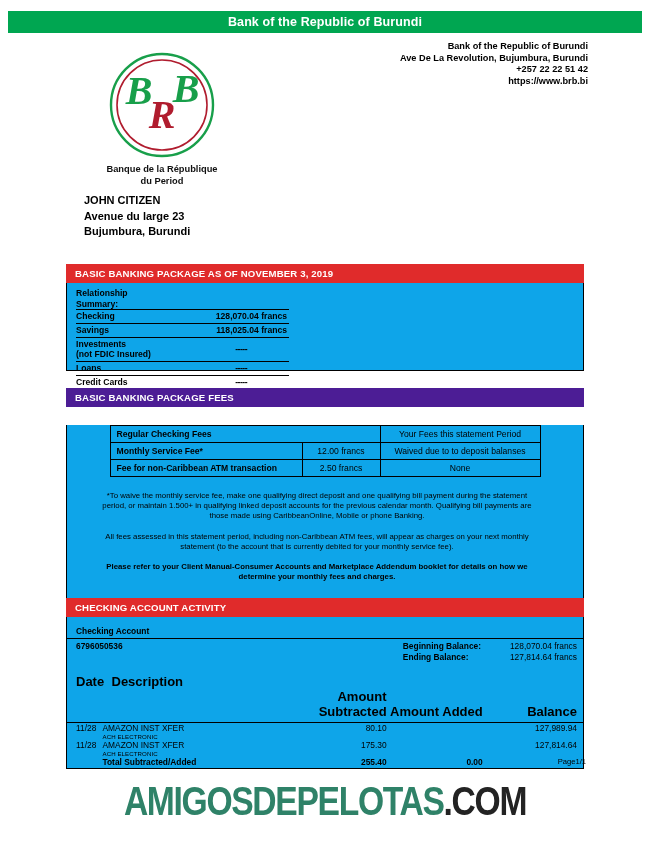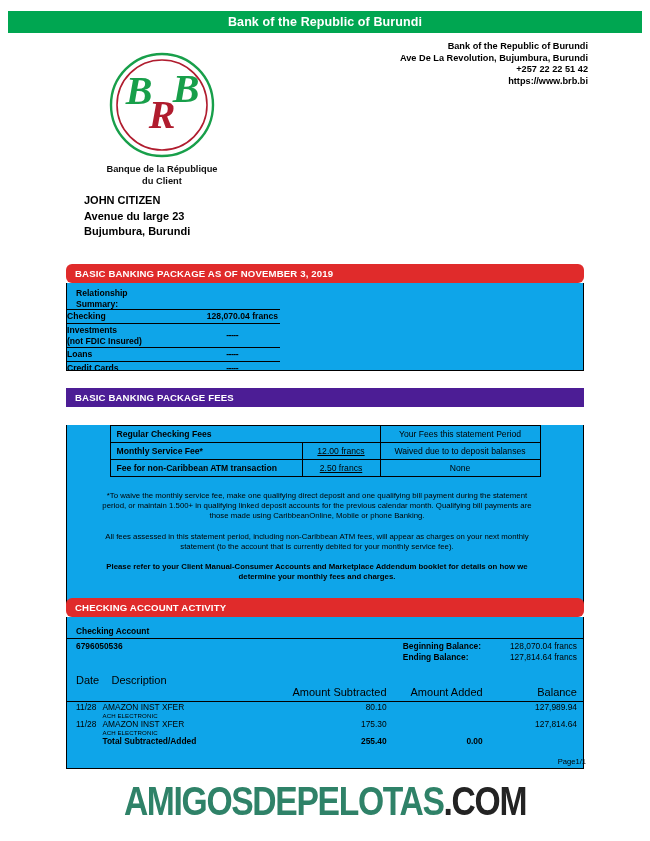--- a/index.html
+++ b/index.html
@@ -89,40 +89,41 @@
     height: 19px;
     display: flex;
     align-items: center;
     padding-left: 9px;
     color: #ffffff;
     font-size: 9.6px;
     font-weight: bold;
     letter-spacing: 0.15px;
     box-sizing: border-box;
   }
-  .sec-head.red   { background: #e02b2b; border-radius: 6px; }
+  .sec-head.red   { background: #e02b2b; }
   .sec-head.green { background: #4c1d95; }
   .sec-body {
     border: 1.4px solid #000000;
     border-top: none;
     box-sizing: border-box;
     background: #0ea5e9;
   }
 
   
   #sec-summary { top: 264px; }
   #sec-summary .sec-body { height: 88px; padding: 5px 0 0 0; }
   .rel-title {
     font-size: 8.6px;
     font-weight: bold;
     line-height: 10.6px;
     padding-left: 9px;
   }
   .sum-table {
     border-collapse: collapse;
+    margin-left: 9px;
     width: 213px;
     table-layout: fixed;
   }
   .sum-table td {
     font-size: 8.6px;
     font-weight: bold;
     padding: 1.2px 0 1.2px 0;
     border-top: 1.3px solid #000;
     line-height: 10.4px;
     vertical-align: middle;
@@ -144,21 +145,21 @@
   }
   .fee-table td {
     border: 1.3px solid #000;
     font-size: 8.6px;
     height: 17px;
     padding: 0 6px;
     box-sizing: border-box;
     margin-top: 12px;
   }
   .fee-table td.c1 { width: 192px; font-weight: bold; }
-  .fee-table td.c2 { width: 78px;  text-align: center; text-decoration: underline; }
+  .fee-table td.c2 { width: 78px;  text-align: center; }
   .fee-table td.c3 { width: 160px; text-align: center; }
   .fee-table td.span2 { border-right: none; }
   .fee-table td.span2b { border-left: none; }
 
   .fee-notes {
     margin: 14px 0 0 35px;
     width: 430px;
     font-size: 7.8px;
     line-height: 10.2px;
   }
@@ -187,22 +188,22 @@
   .bal-values { line-height: 11px; text-align: right; width: 92px; }
 
   .txn {
     margin: 11px 0 0 0;
     width: 100%;
     border-collapse: collapse;
     table-layout: fixed;
     font-size: 8.4px;
   }
   .txn th {
-    font-size: 11px;
-    font-weight: normal;
+    font-size: 13px;
+    font-weight: bold;
     text-align: left;
     padding: 0 0 0 0;
     vertical-align: bottom;
   }
   .txn .hdr-top th { padding-left: 9px; }
   .txn th.hsub, .txn th.hadd, .txn th.hbal { text-align: right; padding-right: 0; }
   .txn .hdrline td { border-bottom: 1.3px solid #000; height: 3px; padding: 0; }
   .txn td {
     padding: 0;
     vertical-align: top;
@@ -259,21 +260,21 @@
     <svg width="106" height="106" viewBox="0 0 106 106">
       <circle cx="53" cy="53" r="51" fill="none" stroke="#189f4a" stroke-width="2.4"></circle>
       <circle cx="53" cy="53" r="45" fill="none" stroke="#b01c2e" stroke-width="1.6"></circle>
       <text x="30" y="52" font-family="'Liberation Serif',serif" font-size="40" font-style="italic" font-weight="bold" fill="#189f4a" text-anchor="middle">B</text>
       <text x="77" y="50" font-family="'Liberation Serif',serif" font-size="40" font-style="italic" font-weight="bold" fill="#189f4a" text-anchor="middle">B</text>
       <text x="53" y="76" font-family="'Liberation Serif',serif" font-size="40" font-style="italic" font-weight="bold" fill="#b01c2e" text-anchor="middle">R</text>
     </svg>
   </div>
   <div class="logo-caption">
     <div>Banque de la République</div>
-    <div>du Client</div>
+    <div>du Period</div>
   </div>
 </div>
 
 <div class="cust">
   <div>JOHN CITIZEN</div>
   <div>Avenue du large 23</div>
   <div>Bujumbura, Burundi</div>
 </div>
 
 <div class="section" id="sec-summary">
@@ -283,20 +284,24 @@
   <div class="sec-body">
     <div class="rel-title">
       <div>Relationship</div>
       <div>Summary:</div>
     </div>
     <table class="sum-table">
       <tbody>
         <tr>
           <td class="lbl">Checking</td>
           <td class="val">128,070.04 francs</td>
+        </tr>
+        <tr>
+          <td class="lbl">Savings</td>
+          <td class="val">118,025.04 francs</td>
         </tr>
         <tr class="two">
           <td class="lbl">
             <div>Investments</div>
             <div>(not FDIC Insured)</div>
           </td>
           <td class="val dash">-----</td>
         </tr>
         <tr>
           <td class="lbl">Loans</td>

